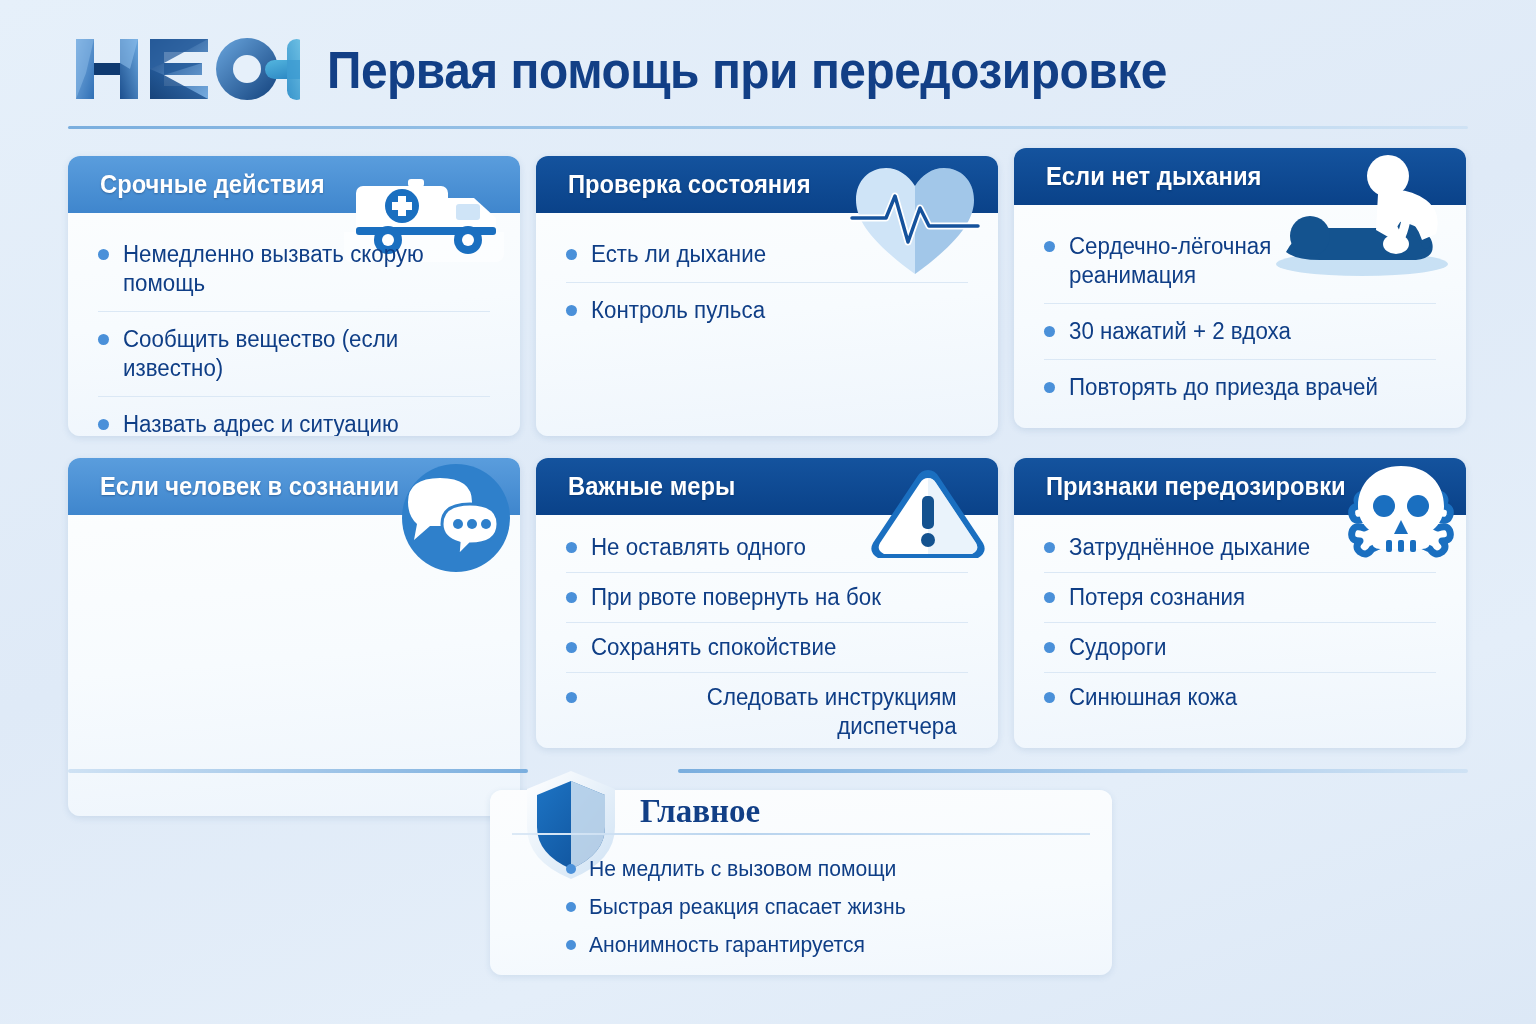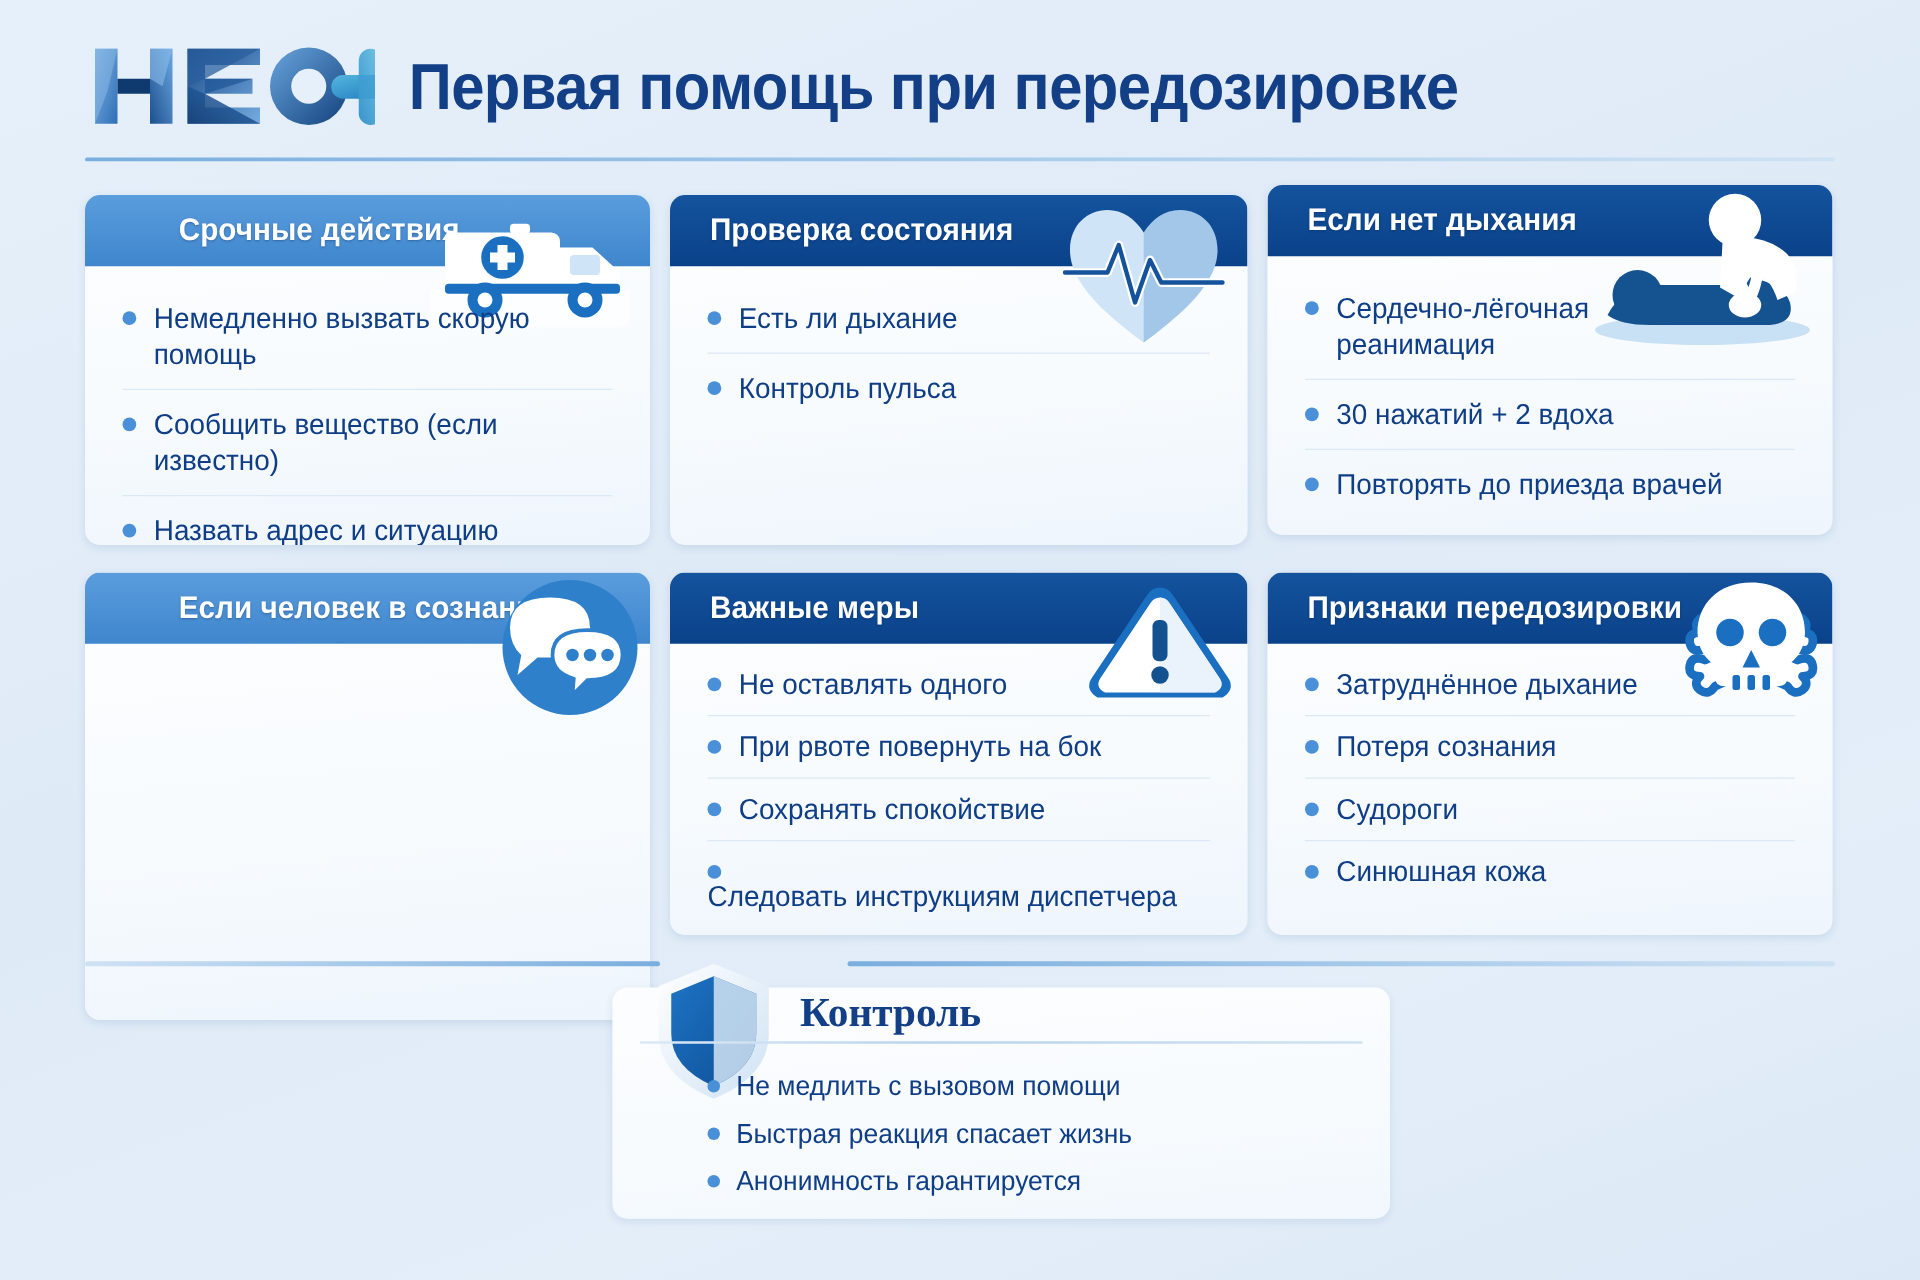--- a/index.html
+++ b/index.html
@@ -30,21 +30,21 @@
     position:absolute;
     border-radius:12px;
     overflow:hidden;
     background:linear-gradient(175deg,#fdfefe 0%,#f7fbfe 55%,#eef5fc 100%);
     box-shadow:0 2px 7px rgba(40,90,150,.13);
   }
   .card-head{
     position:relative;height:57px;
     display:flex;align-items:center;
   }
-  .card-head.light{background:linear-gradient(180deg,#5a9ddd 0%,#3f86cd 100%);padding-left:43px;}
+  .card-head.light{background:linear-gradient(180deg,#5a9ddd 0%,#3f86cd 100%);}
   .card-head.dark{background:linear-gradient(180deg,#14539e 0%,#0a4289 100%);}
   .card-head-title{
     color:#ffffff;font-size:25px;font-weight:bold;
     margin-left:32px;white-space:nowrap;
     text-shadow:0 1px 2px rgba(0,30,70,.35);
     transform:scaleX(0.95);transform-origin:left center;
   }
   .card-body{padding:14px 30px 10px 30px;}
 
   .item{
@@ -297,21 +297,21 @@
         <span class="item-text">Не оставлять одного</span>
       </div>
       <div class="item" style="padding:10px 0;">
         <span class="bullet"></span>
         <span class="item-text">При рвоте повернуть на бок</span>
       </div>
       <div class="item" style="padding:10px 0;">
         <span class="bullet"></span>
         <span class="item-text">Сохранять спокойствие</span>
       </div>
-      <div class="item" style="padding:10px 0;flex-direction:column;">
+      <div class="item" style="padding:10px 0;">
         <span class="bullet"></span>
         <span class="item-text">Следовать инструкциям диспетчера</span>
       </div>
     </div>
   </div>
 
   <div class="card" style="left:1014px;top:458px;width:452px;height:290px;">
     <div class="card-head dark">
       <div class="card-head-title">Признаки передозировки</div>
     </div>
@@ -366,21 +366,21 @@
           <stop offset="0" stop-color="#1d74c4"></stop>
             <stop offset="1" stop-color="#0e4e96"></stop>
         </linearGradient>
       </defs>
       <path d="M48 2 L92 20 v38 q0 34 -44 52 Q4 92 4 58 V20z" fill="url(#shOut)"></path>
       <path d="M48 12 L82 26 v32 q0 27 -34 42 Q14 85 14 58 V26z" fill="url(#shIn)"></path>
       <path d="M48 12 L82 26 v32 q0 27 -34 42z" fill="#d9e9f7" opacity=".82"></path>
     </svg>
   </div>
 
-  <div id="footer-title">Контроль</div>
+  <div id="footer-title">Главное</div>
   <div id="footer-title-rule"></div>
 
   <div id="footer-list">
     <div class="foot-item">
       <span class="foot-bullet"></span>
       <span class="foot-text">Не медлить с вызовом помощи</span>
     </div>
     <div class="foot-item">
       <span class="foot-bullet"></span>
       <span class="foot-text">Быстрая реакция спасает жизнь</span>

